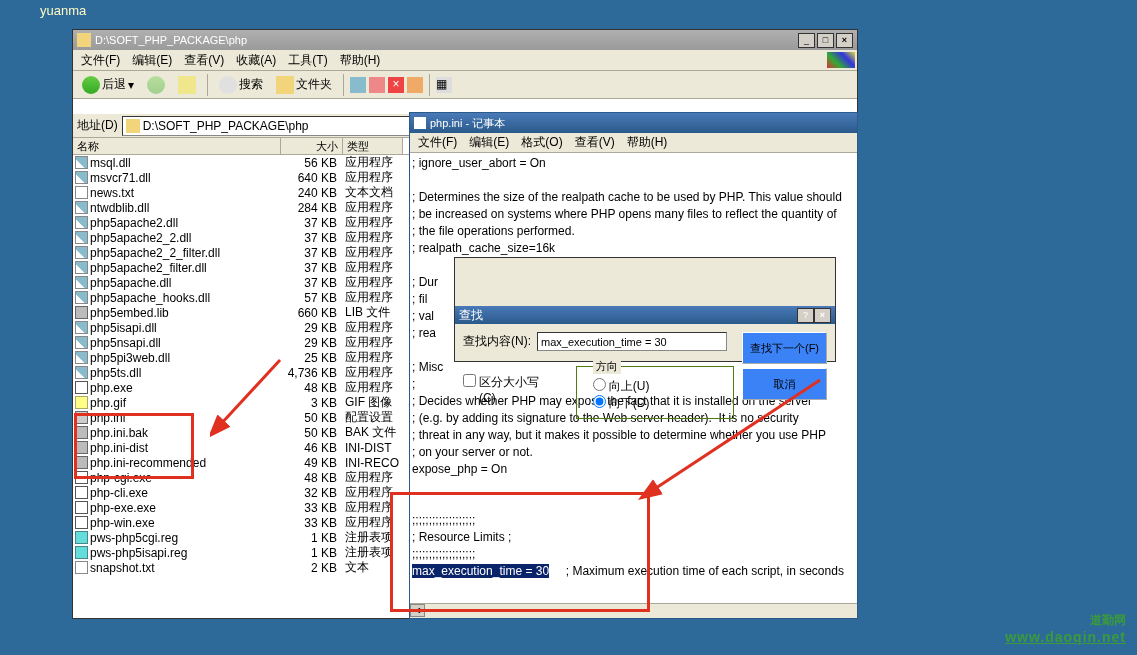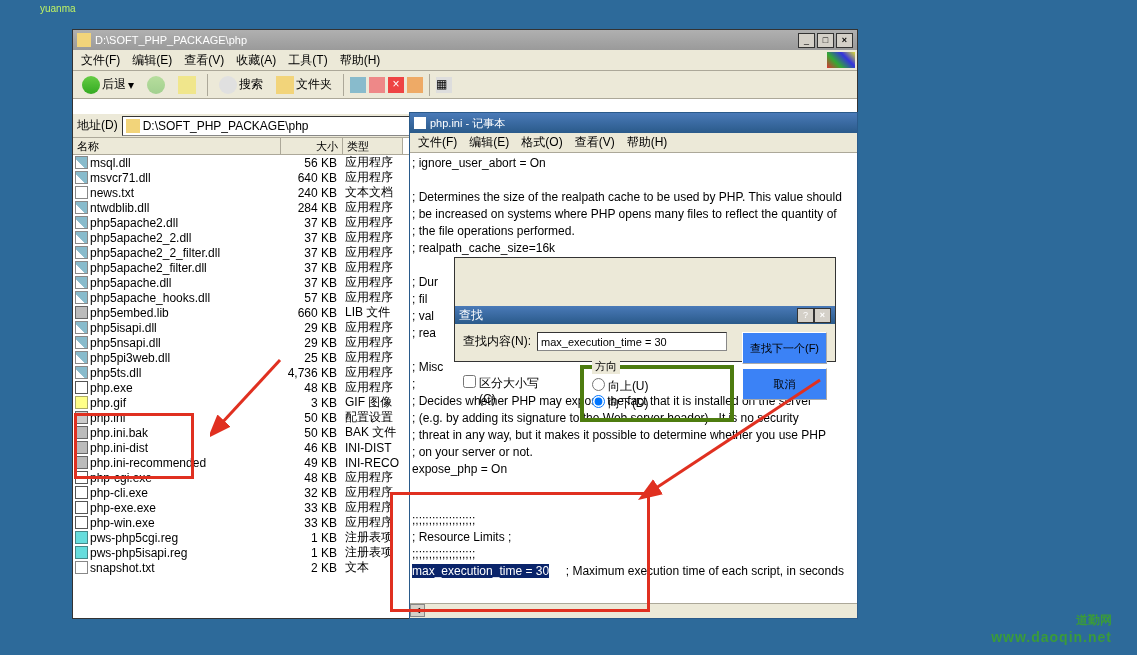--- a/index.html
+++ b/index.html
@@ -1,17 +1,17 @@
 <!DOCTYPE html>
 <html><head>
 <meta charset="utf-8">
 <style>
 * { margin:0; padding:0; box-sizing:border-box; font-family:"SimSun","宋体",Arial,sans-serif; font-size:12px; }
 body { background:#2d6a9a; width:1137px; height:655px; position:relative; overflow:hidden; }
-.watermark-top { position:absolute; top:3px; left:40px; color:#bef264; font-size:10px;text-align:right; }
+.watermark-top { position:absolute; top:3px; left:40px; color:#fef9c3; font-size:13px;text-align:right; }
 .explorer { position:absolute; left:72px; top:29px; width:786px; height:590px; background:#fff; border:1px solid #333; }
 .titlebar { height:20px; background:linear-gradient(#b0b0b0,#9a9a9a); display:flex; align-items:center; padding:0 4px; }
 .titlebar-icon { width:14px; height:14px; background:#f2d47a; margin-right:4px; }
 .titlebar-text { flex:1; font-size:11px; color:#fff; }
 .winbtns { display:flex; gap:2px; }
 .winbtn { width:17px; height:15px; background:#d4d0c8; border:1px solid #333; font-size:9px; text-align:center; line-height:13px; }
 .winbtn.close { font-weight:bold; }
 .menubar { height:21px; background:#ece9d8; border-bottom:1px solid #aca899; display:flex; padding:0 2px; align-items:center; }
 .menubar span { padding:2px 6px; cursor:default; }
 .menubar .flag { margin-left:auto; width:28px; height:16px; background:linear-gradient(45deg,#d33,#3a3,#33d,#dd3); }
@@ -60,28 +60,28 @@
 .np-scroll { height:15px; background:#ece9d8; border-top:1px solid #aca899; position:absolute; bottom:0; left:0; right:0; }
 .np-scroll-arrow { width:15px; height:13px; background:#d4d0c8; border:1px solid #888; float:left; font-size:9px; text-align:center; }
 .find-dlg { position:absolute; left:454px; top:257px; width:382px; height:105px; background:#ece9d8; border:1px solid #333; }
 .find-title { height:18px; background:linear-gradient(#4a7ab8,#2a5a8a); display:flex; align-items:center; padding:0 4px; color:#fff; font-size:11px;margin-top:48px; }
 .find-title-text { flex:1; }
 .find-body { padding:8px; display:flex; gap:8px; }
 .find-left { flex:1; }
 .find-row { display:flex; align-items:center; gap:6px; margin-bottom:8px; }
 .find-input { width:190px; height:19px; border:1px inset #888; padding:0 3px; font-size:11px; }
 .find-opts { display:flex; gap:18px; align-items:center; }
-.fieldset { border:4px solid #4d7c0f; padding:4px 8px 6px; position:relative; }
+.fieldset { border:1px solid #4d7c0f; padding:4px 16px 6px; position:relative; }
 .fieldset legend { font-size:11px; padding:0 3px; background:#ece9d8; }
 .radio-lbl { font-size:11px; display:inline-flex; align-items:flex-start; gap:3px; margin-right:8px; }
 .find-btns { display:flex; flex-direction:column; gap:4px; }
 .find-btn { width:85px; height:32px; background:#3b82f6; border:1px outset #fff; font-size:11px; }
 svg.arrow { position:absolute; pointer-events:none; }
-.logo { position:absolute; right:25px; bottom:10px; color:#3a9b3a; font-size:28px; font-family:"Microsoft YaHei",sans-serif; font-weight:bold; text-align:right; }
-.logo .url { font-size:14px; letter-spacing:1px; }
+.logo { position:absolute; right:11px; bottom:10px; color:#3a9b3a; font-size:28px; font-family:"Microsoft YaHei",sans-serif; font-weight:bold; text-align:right; }
+.logo .url { font-size:14px; letter-spacing:1px;text-decoration:underline; }
 </style>
 </head>
 <body>
 
 <div class="watermark-top">yuanma</div>
 
 <div class="explorer">
   <div class="titlebar">
     <span class="titlebar-icon"></span>
     <span class="titlebar-text">D:\SOFT_PHP_PACKAGE\php</span>

